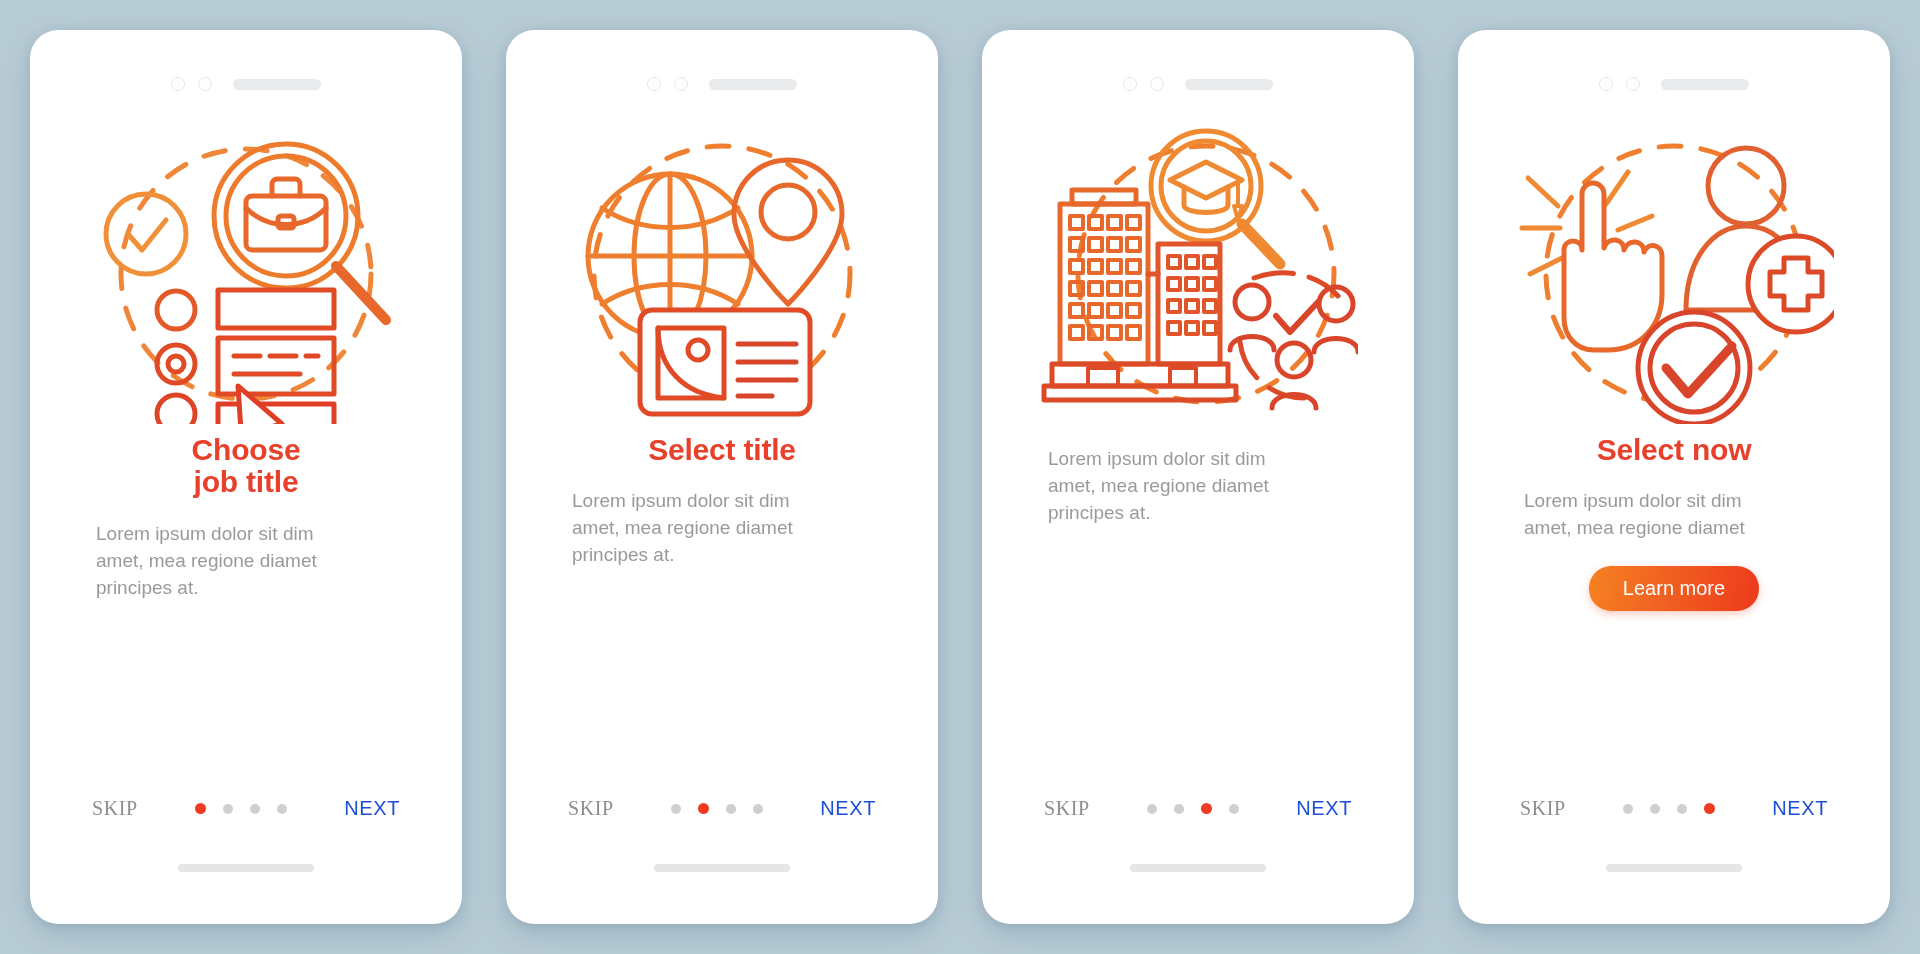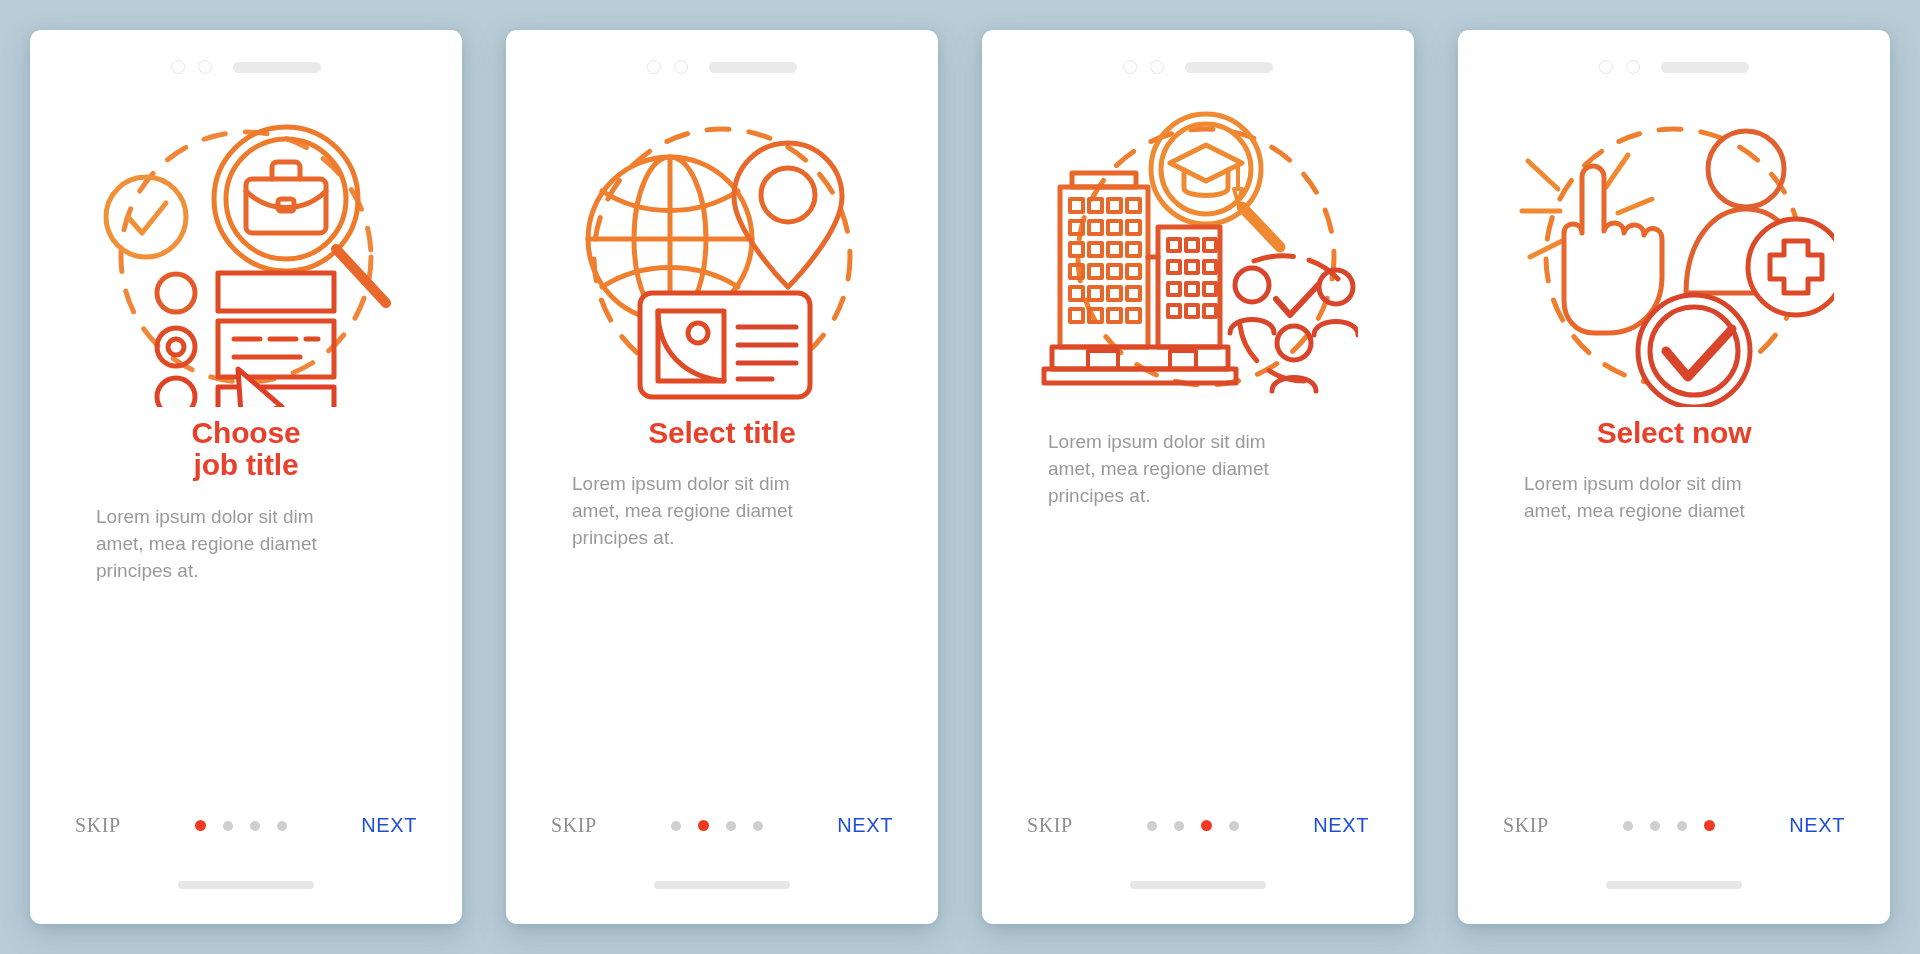--- a/index.html
+++ b/index.html
@@ -18,24 +18,24 @@
     padding: 0 30px;
     gap: 28px;
   }
 
   
   .phone {
     position: relative;
     width: 432px;
     height: 894px;
     background: #ffffff;
-    border-radius: 11px;
+    border-radius: 28px;
     box-shadow: 0 10px 28px rgba(90,120,140,.28),
                 0 2px 10px rgba(90,120,140,.18);
-    padding: 9px;
+    padding: 26px;
     flex: 0 0 auto;
   }
   .screen {
     position: relative;
     width: 100%; height: 100%;
     background: #ffffff;
     border-radius: 36px;
     overflow: hidden;
     display: flex;
     flex-direction: column;
@@ -396,20 +396,21 @@
           <circle cx="180" cy="244" r="56" stroke="#d9452a" stroke-width="5" fill="#fff"></circle>
           <circle cx="180" cy="244" r="44" stroke="#d9452a" stroke-width="5"></circle>
           <path d="M152 244 l22 26 l44 -48" stroke="#d9452a" stroke-width="9"></path>
         </svg>
       </div>
 
       <div class="title">Select now</div>
       <div class="desc">Lorem ipsum dolor sit dim
 amet, mea regione diamet</div>
 
+      <button class="cta">Learn more</button>
 
       <div class="nav">
         <button class="nav-skip">SKIP</button>
         <div class="dots">
           <span class="dot"></span>
           <span class="dot"></span>
           <span class="dot"></span>
           <span class="dot active"></span>
         </div>
         <button class="nav-next">NEXT</button>

